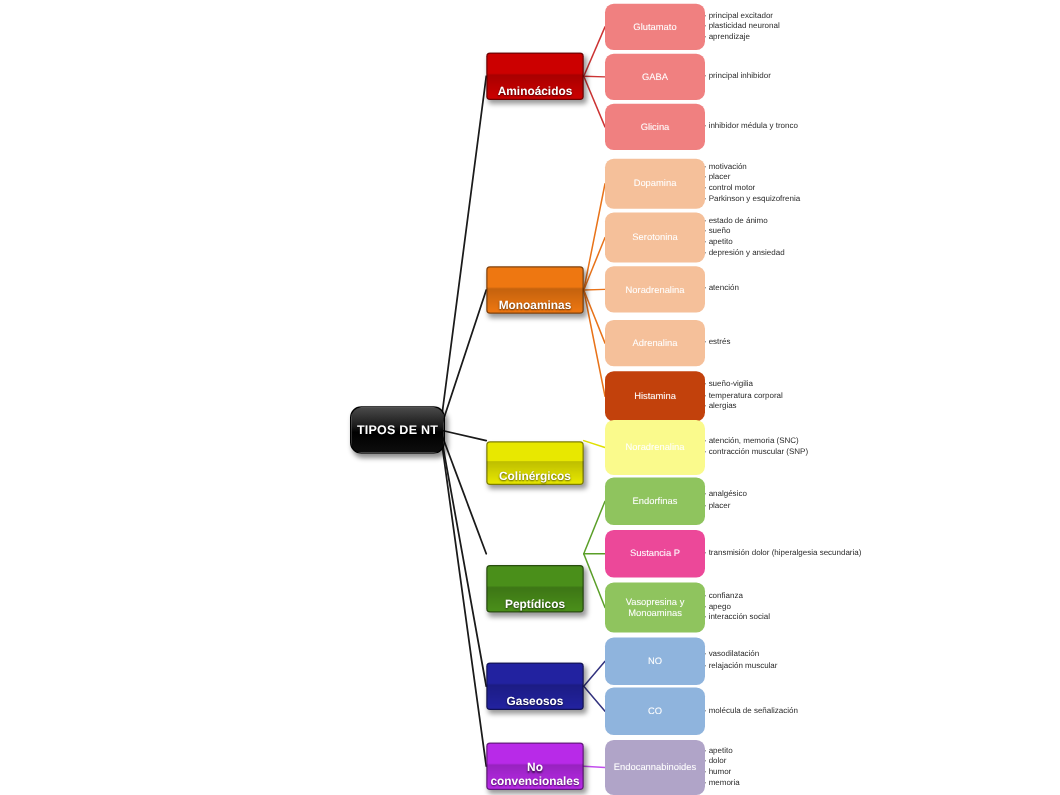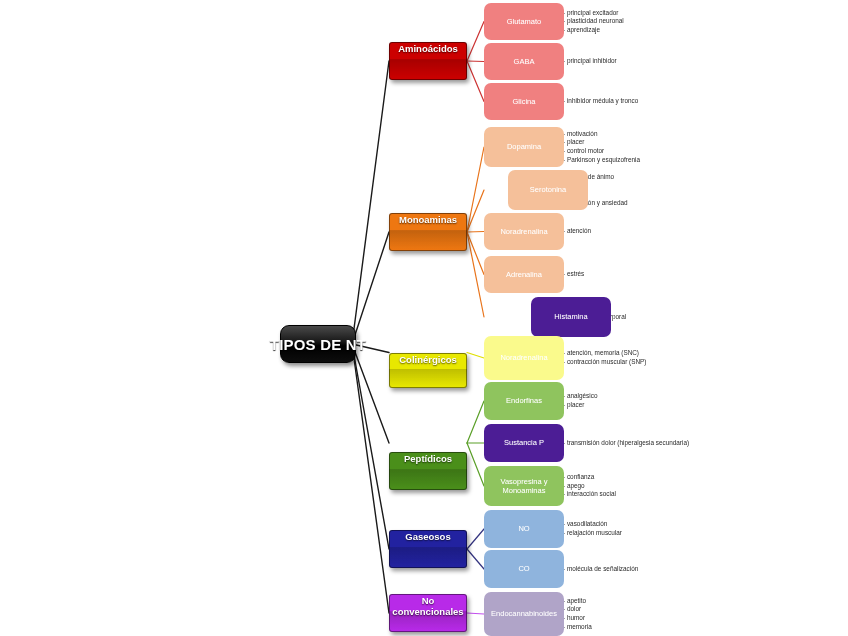--- a/index.html
+++ b/index.html
@@ -29,33 +29,33 @@
     width: 76px; height: 38px;
     border-radius: 9px;
     background: linear-gradient(to bottom, #4a4a4a 0%, #1a1a1a 42%, #000000 55%, #0d0d0d 100%);
     border: 1px solid #000;
     box-shadow: 2px 3px 4px rgba(0,0,0,0.45);
     display: flex; align-items: center; justify-content: center;
     z-index: 6;
   }
   .root-label {
     color: #ffffff;
-    font-size: 15px;
+    font-size: 10px;
     font-weight: bold;
     letter-spacing: 0.2px;
     text-shadow: 0 1px 1px rgba(0,0,0,0.8);
     white-space: nowrap;
   }
 
   
   .cat-node {
     position: absolute;
     width: 78px;
     border-radius: 3px;
-    display: flex; align-items: flex-start; justify-content: center;
+    display: flex; align-items: flex-end; justify-content: center;
     box-shadow: 2px 3px 4px rgba(0,0,0,0.40);
     z-index: 5;
     text-align: center;
   }
   .cat-label {
     color: #ffffff;
     font-size: 9.5px;
     font-weight: bold;
     line-height: 11px;
     text-shadow: 0 1px 1.5px rgba(0,0,0,0.65);
@@ -152,42 +152,42 @@
       </div>
       <div class="leaf-node" style="left: 484px; top: 127px; height: 40px; background: rgb(245, 192, 154);">
         <span class="leaf-label">Dopamina</span>
       </div>
       <div class="detail" style="left: 563px; top: 129.8px;">
         <div>- motivación</div>
         <div>- placer</div>
         <div>- control motor</div>
         <div>- Parkinson y esquizofrenia</div>
       </div>
-      <div class="leaf-node" style="left: 508px; top: 170px; height: 40px; background: rgb(245, 192, 154);">
+      <div class="leaf-node" style="left: 484px; top: 170px; height: 40px; background: rgb(245, 192, 154);">
         <span class="leaf-label">Serotonina</span>
       </div>
       <div class="detail" style="left: 563px; top: 172.8px;">
         <div>- estado de ánimo</div>
         <div>- sueño</div>
         <div>- apetito</div>
         <div>- depresión y ansiedad</div>
       </div>
       <div class="leaf-node" style="left: 484px; top: 213px; height: 37px; background: rgb(245, 192, 154);">
         <span class="leaf-label">Noradrenalina</span>
       </div>
       <div class="detail" style="left: 563px; top: 227.2px;">
         <div>- atención</div>
       </div>
       <div class="leaf-node" style="left: 484px; top: 256px; height: 37px; background: rgb(245, 192, 154);">
         <span class="leaf-label">Adrenalina</span>
       </div>
       <div class="detail" style="left: 563px; top: 270.2px;">
         <div>- estrés</div>
       </div>
-      <div class="leaf-node" style="left: 484px; top: 297px; height: 40px; background: #4c1d95; margin-left: 47px;">
+      <div class="leaf-node" style="left: 484px; top: 297px; height: 40px; background: #c2410c;">
         <span class="leaf-label">Histamina</span>
       </div>
       <div class="detail" style="left: 563px; top: 304.1px;">
         <div>- sueño-vigilia</div>
         <div>- temperatura corporal</div>
         <div>- alergias</div>
       </div>
       <div class="cat-node" style="left: 389px; top: 353px; height: 35px; background: linear-gradient(rgb(232, 232, 0) 0%, rgb(232, 232, 0) 45%, rgba(0, 0, 0, 0.18) 46%, rgb(232, 232, 0) 100%) rgb(232, 232, 0); border: 1px solid rgba(0, 0, 0, 0.45);">
         <span class="cat-label" style="color: rgb(255, 255, 255);">Colinérgicos</span>
       </div>
@@ -201,21 +201,21 @@
       <div class="cat-node" style="left: 389px; top: 424px; height: 38px; background: linear-gradient(rgb(74, 143, 26) 0%, rgb(74, 143, 26) 45%, rgba(0, 0, 0, 0.18) 46%, rgb(74, 143, 26) 100%) rgb(74, 143, 26); border: 1px solid rgba(0, 0, 0, 0.45); margin-top: 28px;">
         <span class="cat-label">Peptídicos</span>
       </div>
       <div class="leaf-node" style="left: 484px; top: 382px; height: 38px; background: rgb(143, 196, 94);">
         <span class="leaf-label">Endorfinas</span>
       </div>
       <div class="detail" style="left: 563px; top: 392.4px;">
         <div>- analgésico</div>
         <div>- placer</div>
       </div>
-      <div class="leaf-node" style="left: 484px; top: 424px; height: 38px; background: #4c1d95;">
+      <div class="leaf-node" style="left: 484px; top: 424px; height: 38px; background: #ec4899;">
         <span class="leaf-label">Sustancia P</span>
       </div>
       <div class="detail" style="left: 563px; top: 438.7px;">
         <div>- transmisión dolor (hiperalgesia secundaria)</div>
       </div>
       <div class="leaf-node" style="left: 484px; top: 466px; height: 40px; background: rgb(143, 196, 94);">
         <span class="leaf-label">Vasopresina y Monoaminas</span>
       </div>
       <div class="detail" style="left: 563px; top: 473.1px;">
         <div>- confianza</div>

